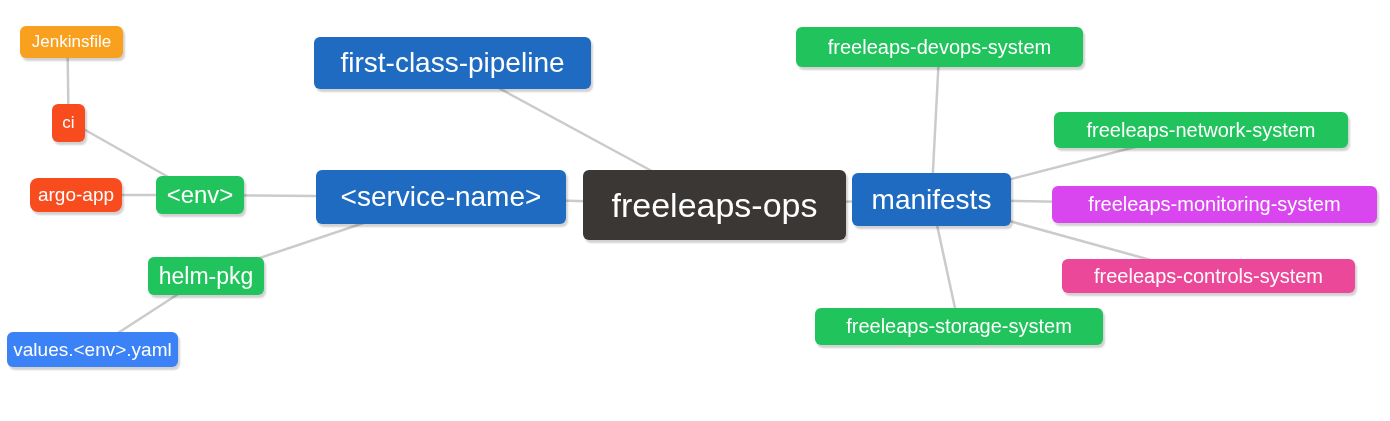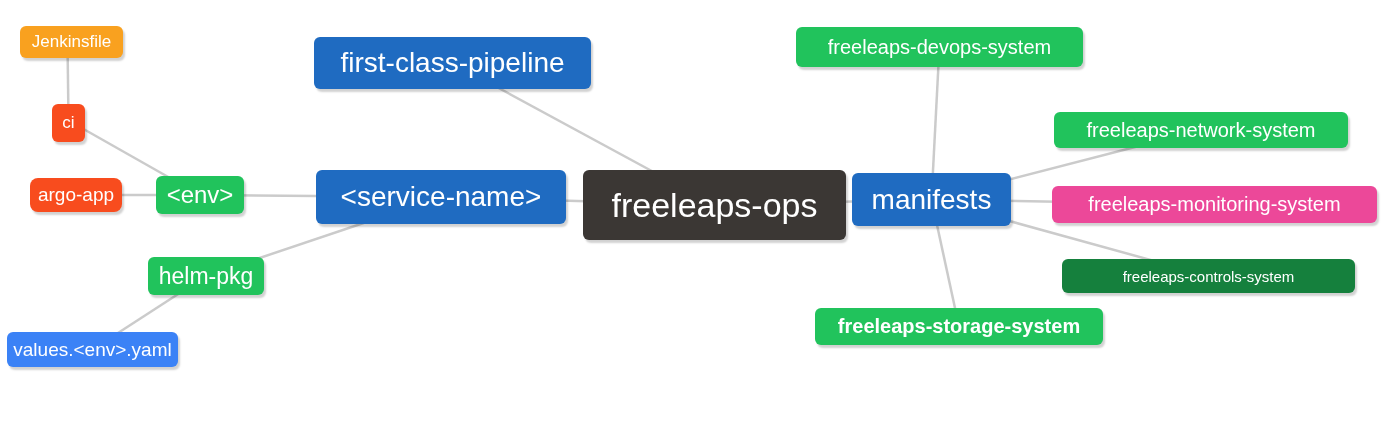--- a/index.html
+++ b/index.html
@@ -62,16 +62,16 @@
   <div class="node" style="left: 30px; top: 178px; width: 92px; height: 34px; font-size: 19px; background: rgb(248, 76, 30); color: rgb(255, 255, 255); border-radius: 8px;">argo-app</div>
   <div class="node" style="left: 156px; top: 176px; width: 88px; height: 38px; font-size: 24px; background: rgb(33, 195, 92); color: rgb(255, 255, 255);">&lt;env&gt;</div>
   <div class="node" style="left: 148px; top: 257px; width: 116px; height: 38px; font-size: 23px; background: rgb(33, 195, 92); color: rgb(255, 255, 255);">helm-pkg</div>
   <div class="node" style="left: 7px; top: 332px; width: 171px; height: 35px; font-size: 19px; background: #3b82f6; color: rgb(255, 255, 255);">values.&lt;env&gt;.yaml</div>
   <div class="node" style="left: 314px; top: 37px; width: 277px; height: 52px; font-size: 28px; background: rgb(31, 107, 193); color: rgb(255, 255, 255);">first-class-pipeline</div>
   <div class="node" style="left: 316px; top: 170px; width: 250px; height: 54px; font-size: 28px; background: rgb(31, 107, 193); color: rgb(255, 255, 255);">&lt;service-name&gt;</div>
   <div class="node" style="left: 583px; top: 170px; width: 263px; height: 70px; font-size: 34px; background: rgb(59, 55, 52); color: rgb(255, 255, 255);">freeleaps-ops</div>
   <div class="node" style="left: 852px; top: 173px; width: 159px; height: 53px; font-size: 28px; background: rgb(31, 107, 193); color: rgb(255, 255, 255);">manifests</div>
   <div class="node" style="left: 796px; top: 27px; width: 287px; height: 40px; font-size: 20px; background: rgb(33, 195, 92); color: rgb(255, 255, 255);">freeleaps-devops-system</div>
   <div class="node" style="left: 1054px; top: 112px; width: 294px; height: 36px; font-size: 20px; background: rgb(33, 195, 92); color: rgb(255, 255, 255); border-radius: 6px;">freeleaps-network-system</div>
-  <div class="node" style="left: 1052px; top: 186px; width: 325px; height: 37px; font-size: 20px; background: #ec4899; color: rgb(255, 255, 255);">freeleaps-monitoring-system</div>
-  <div class="node" style="left: 1062px; top: 259px; width: 293px; height: 34px; font-size: 15px; background: #15803d; color: rgb(255, 255, 255);">freeleaps-controls-system</div>
-  <div class="node" style="left: 815px; top: 308px; width: 288px; height: 37px; font-size: 20px; background: rgb(33, 195, 92); color: rgb(255, 255, 255); font-weight: bold;">freeleaps-storage-system</div>
+  <div class="node" style="left: 1052px; top: 186px; width: 325px; height: 37px; font-size: 20px; background: #d946ef; color: rgb(255, 255, 255);">freeleaps-monitoring-system</div>
+  <div class="node" style="left: 1062px; top: 259px; width: 293px; height: 34px; font-size: 20px; background: #ec4899; color: rgb(255, 255, 255);">freeleaps-controls-system</div>
+  <div class="node" style="left: 815px; top: 308px; width: 288px; height: 37px; font-size: 20px; background: rgb(33, 195, 92); color: rgb(255, 255, 255);">freeleaps-storage-system</div>
 </div>
 
 </body></html>

